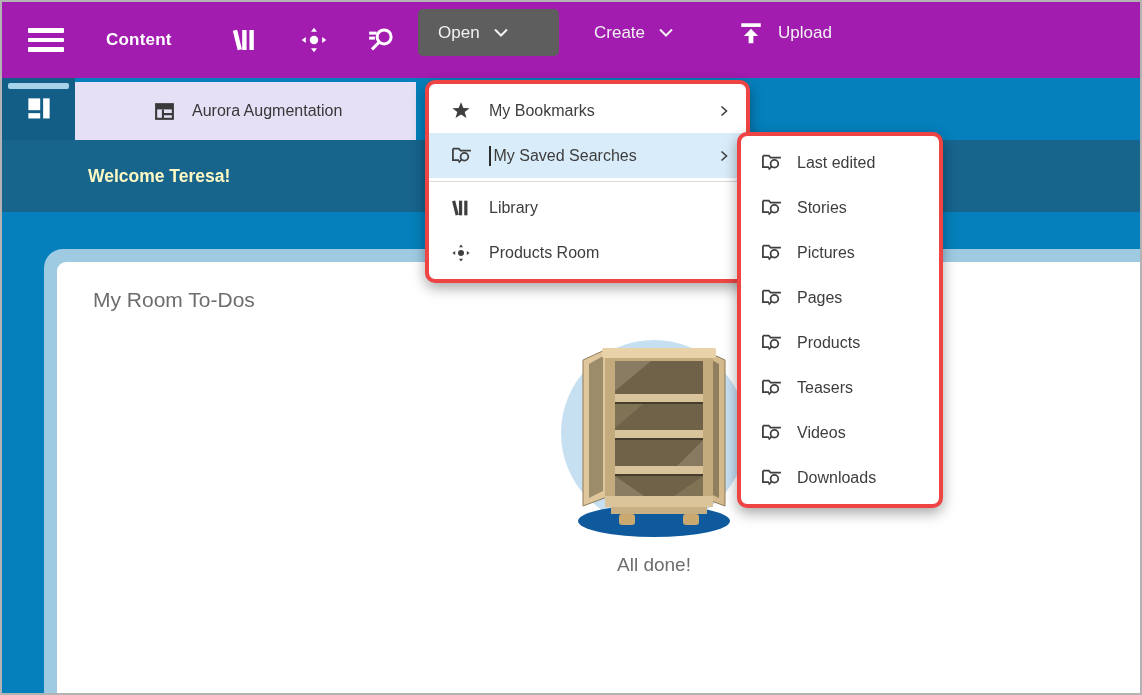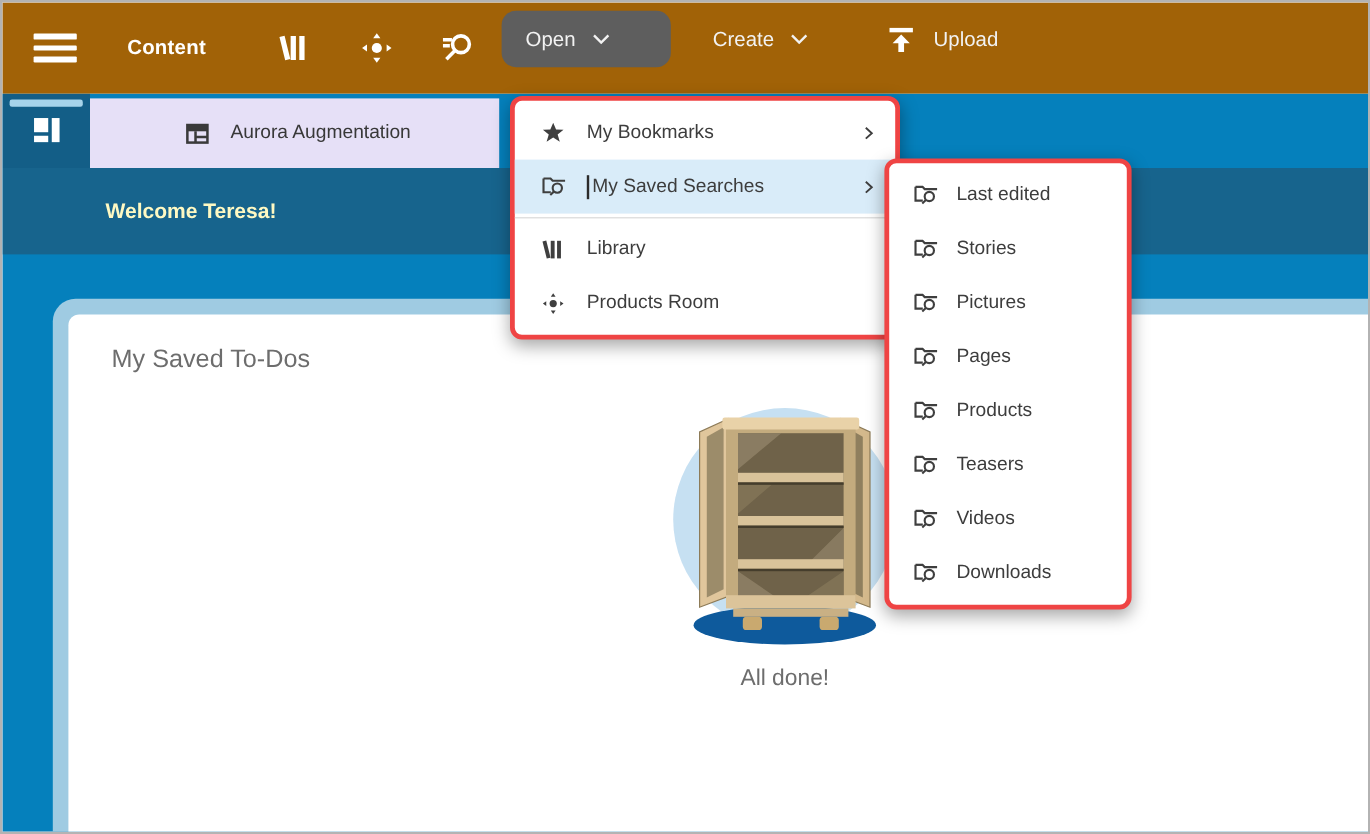--- a/index.html
+++ b/index.html
@@ -1,28 +1,28 @@
 <!DOCTYPE html>
 <html><head>
 <meta charset="utf-8">
 <style>
   html,body{margin:0;padding:0;}
   body{width:1142px;height:695px;font-family:"Liberation Sans",sans-serif;background:#fff;}
   .screen{position:relative;width:1142px;height:695px;box-sizing:border-box;border:2px solid #b3b3b3;overflow:hidden;background:#fff;}
 
   
-  .toolbar{position:absolute;left:0;top:0;width:100%;height:76px;background:#a16207;z-index:5;}
+  .toolbar{position:absolute;left:0;top:0;width:100%;height:76px;background:#a21caf;z-index:5;}
   .toolbar *{box-sizing:border-box;}
   .tb-btn{position:absolute;background:transparent;border:none;padding:0;cursor:pointer;color:#f4f4f4;}
   .hamburger{left:26px;top:26px;width:36px;height:24px;}
   .hamburger .bar{display:block;width:36px;height:4.5px;background:#fff;border-radius:1px;margin-bottom:5px;}
   .tb-title{position:absolute;left:104px;top:0;height:76px;display:flex;align-items:center;color:#ffffff;font-size:17px;font-weight:bold;letter-spacing:.2px;}
   .tb-icon-btn{top:22px;width:34px;height:32px;display:flex;align-items:center;justify-content:center;}
   .tb-lib{left:226px;} .tb-ctrl{left:295px;} .tb-find{left:362px;}
-  .tb-textbtn{top:7px;height:47px;display:flex;align-items:center;gap:14px;font-size:17px;color:#f2f2f2;border-radius:12px;}
+  .tb-textbtn{top:7px;height:47px;display:flex;align-items:center;gap:14px;font-size:17px;color:#f2f2f2;border-radius:5px;}
   .tb-open{left:416px;width:141px;background:#5e5e5e;padding:0 20px;}
   .tb-create{left:572px;width:144px;padding:0 20px;}
   .tb-upload{left:724px;padding:0 12px;}
 
   
   .workspace{position:absolute;left:0;top:76px;width:100%;height:617px;background:#0580bc;overflow:hidden;}
   .dash-cell{position:absolute;left:0;top:0;width:73px;height:62px;background:#135e87;border:none;padding:0;cursor:pointer;}
   .dash-indicator{position:absolute;left:6px;top:5px;width:61px;height:6px;background:#a6d3ea;border-radius:2px;}
   .dash-cell svg{position:absolute;left:24px;top:18px;}
   .content-tab{position:absolute;left:73px;top:4px;width:341px;height:58px;background:#e6e0f7;border:none;display:flex;align-items:center;gap:16px;padding:0 0 0 78px;cursor:pointer;}
@@ -128,21 +128,21 @@
       </svg>
       <span class="tab-label">Aurora Augmentation</span>
     </button>
 
     <div class="welcome-band">
       <span>Welcome Teresa!</span>
     </div>
 
     <div class="panel-border">
       <div class="panel-inner">
-        <div class="panel-title">My Saved To-Dos</div>
+        <div class="panel-title">My Room To-Dos</div>
 
         <div class="empty-state">
           <svg width="190" height="204" viewBox="0 0 190 204">
             <circle cx="95" cy="97" r="93" fill="#c6e0f2"></circle>
             <ellipse cx="95" cy="185" rx="76" ry="16" fill="#0e5a9c"></ellipse>
 
             <polygon points="48,13 24,24 24,170 48,161" fill="#e0c69c" stroke="#8d7b58" stroke-width="1"></polygon>
             <polygon points="44,20 30,28 30,162 44,155" fill="#9c8c6a"></polygon>
 
             <polygon points="142,13 166,24 166,170 142,161" fill="#d4b98c" stroke="#8d7b58" stroke-width="1"></polygon>

